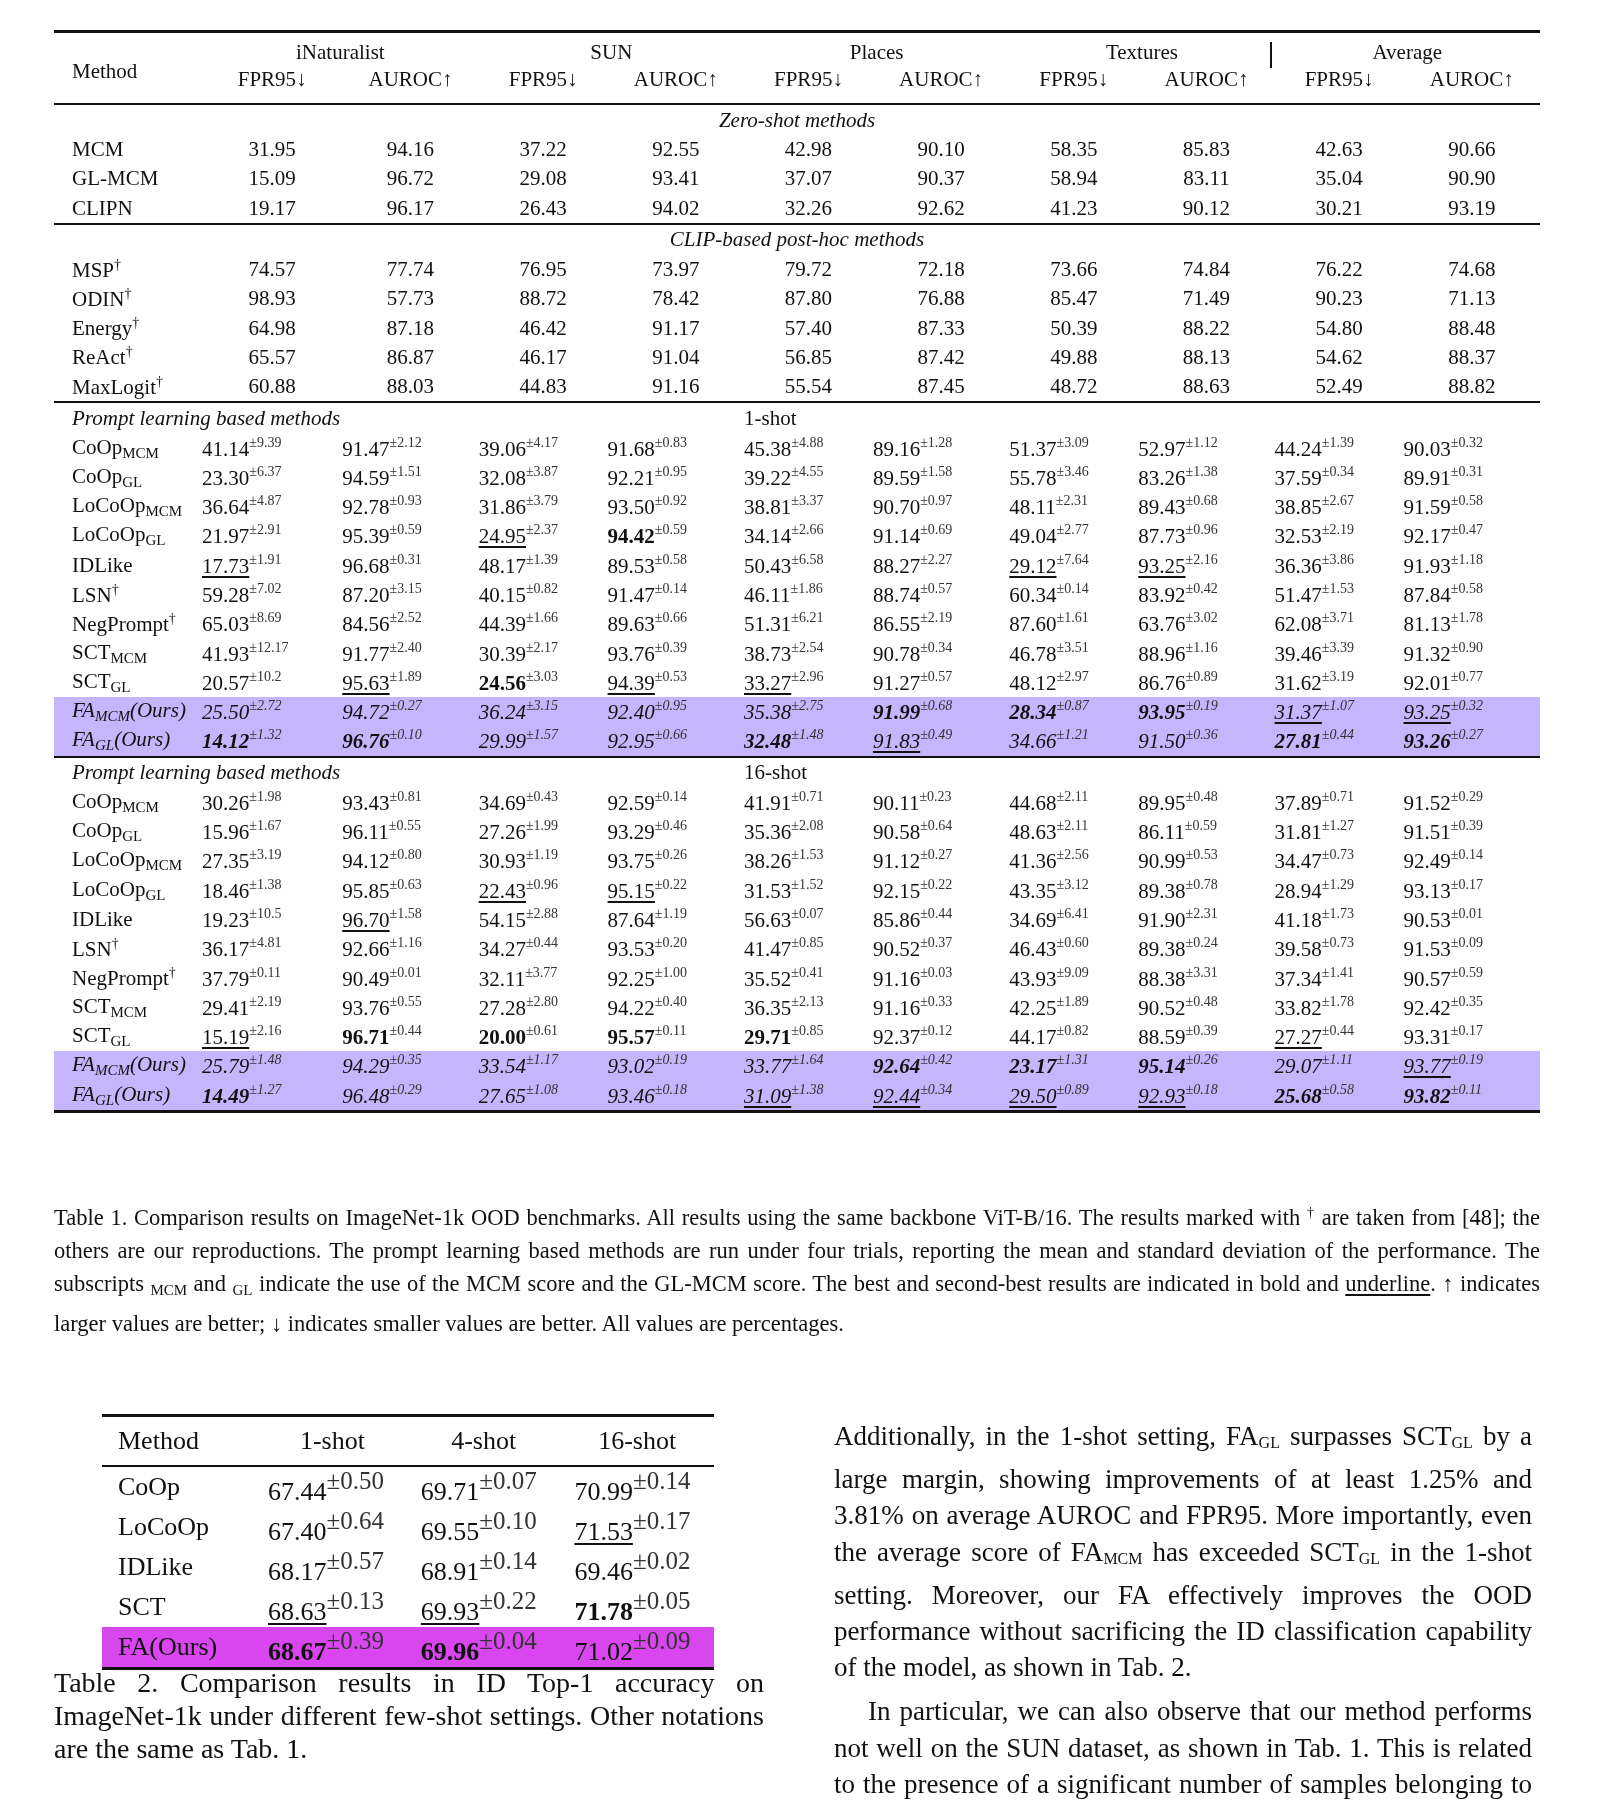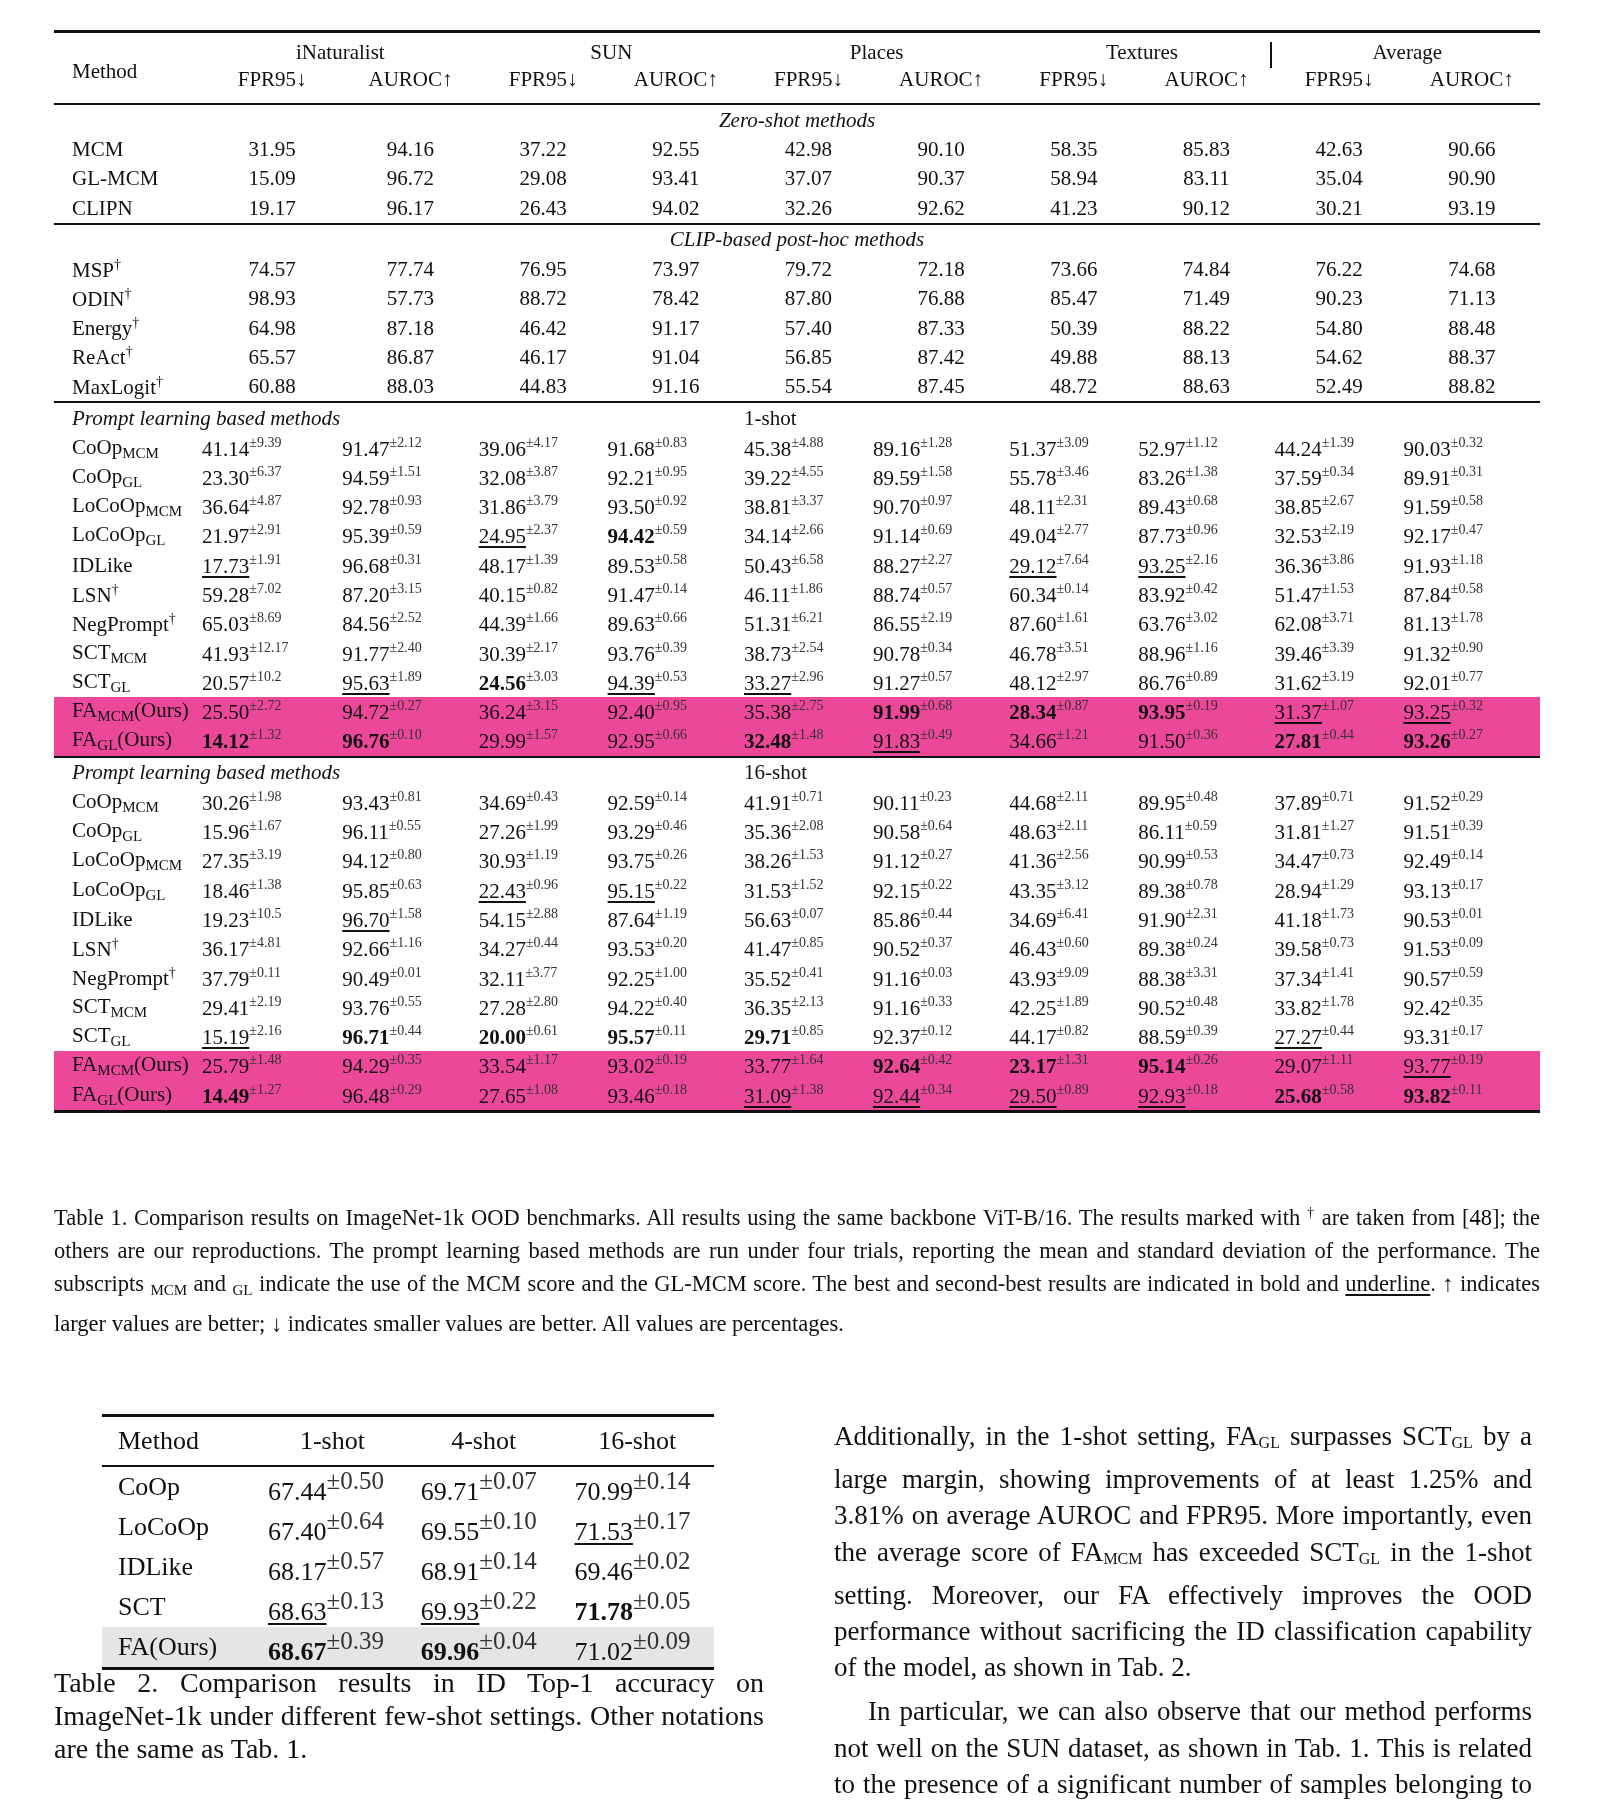--- a/index.html
+++ b/index.html
@@ -10,21 +10,21 @@
   .t1 {
     position: absolute; left: 54px; top: 30px; width: 1486px;
     border-collapse: collapse; font-size: 21px;
   }
   .t1 td, .t1 th { padding: 0; font-weight: normal; text-align: center; white-space: nowrap; }
   .t1 .top-rule td { border-top: 3px solid #111; height: 0; padding: 0; }
   .t1 .mid-rule td { border-top: 2px solid #111; height: 0; padding: 0; }
   .t1 .hdr1 td { height: 26px; padding-top: 6px; }
   .t1 .hdr2 td { height: 28px; padding-bottom: 10px; }
   .t1 .row td { height: 29.3px; }
-  .t1 .row.gray td { background: #ec4899; }
+  .t1 .row.gray td { background: #c4b5fd; font-style: italic; }
   .t1 .method { text-align: left; padding-left: 18px; width: 130px; }
   .t1 .section td { height: 30px; font-style: italic; }
   .t1 .section .shot { font-style: normal; }
   .t1 .pl-row td { text-align: left; }
   .t1 .pl-row td.method { padding-left: 18px; }
   .vbar { position: absolute; left: 1270px; top: 42px; width: 1.5px; height: 26px; background: #111; }
   sub.s { font-size: 15px; vertical-align: -4px; }
   sup.d { font-size: 14px; vertical-align: 8px; }
   sup.pm { font-size: 14px; vertical-align: 9px; color: #333; }
   .b { font-weight: bold; }
@@ -36,21 +36,21 @@
   .link { color: #000000; }
   .t2 {
     position: absolute; left: 102px; top: 1414px; width: 612px;
     border-collapse: collapse; font-size: 26px;
   }
   .t2 td { padding: 0; white-space: nowrap; text-align: left; }
   .t2 .top-rule td { border-top: 3px solid #111; height: 0; }
   .t2 .mid-rule td { border-top: 2px solid #111; height: 0; }
   .t2 .hdr td { height: 48px; }
   .t2 .row td { height: 36.5px; }
-  .t2 .row.gray td { background: #e5e5e5; }
+  .t2 .row.gray td { background: #d946ef; }
   .t2 .c0 { padding-left: 16px; width: 140px; }
   .t2 .hc { text-align: center; }
   .t2 sup.pm { font-size: 25px; vertical-align: 11px; }
   .caption2 {
     position: absolute; left: 54px; top: 1666px; width: 710px;
     font-size: 28px; line-height: 33px; text-align: justify;
   }
   .body-text {
     position: absolute; left: 826px; top: 1410px; width: 714px;
     font-size: 27px; line-height: 36.2px; text-align: justify;

